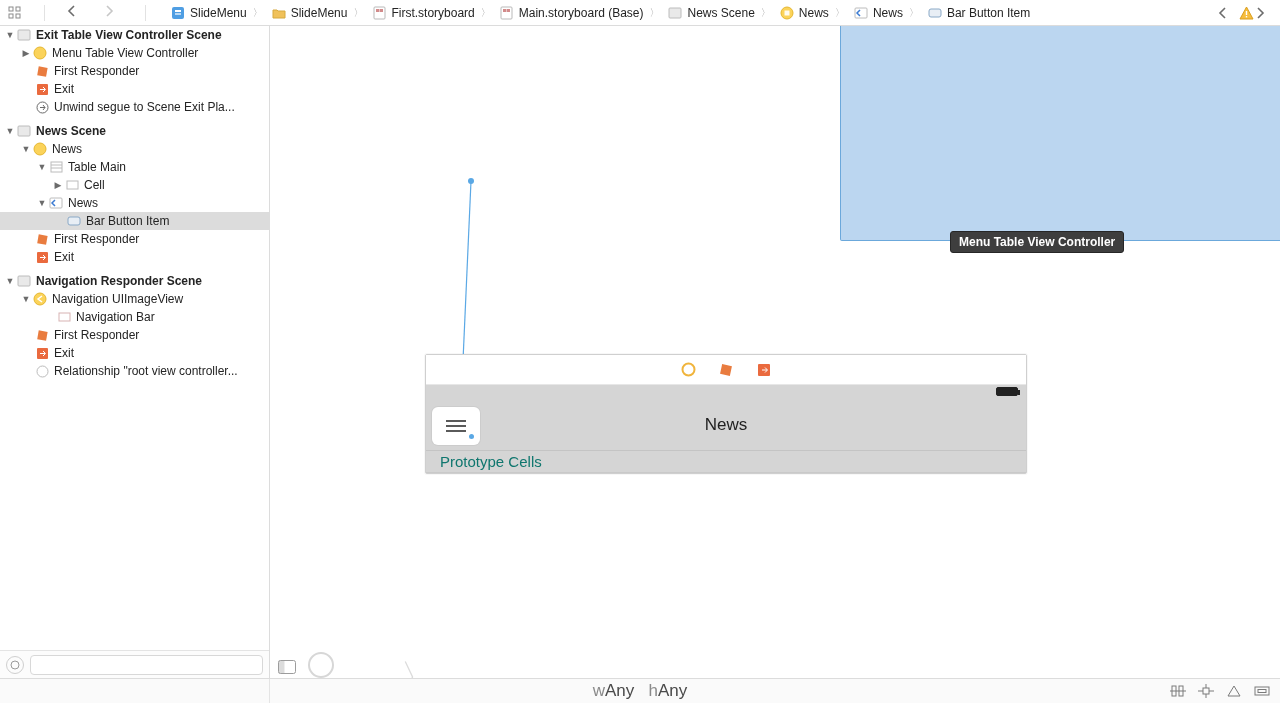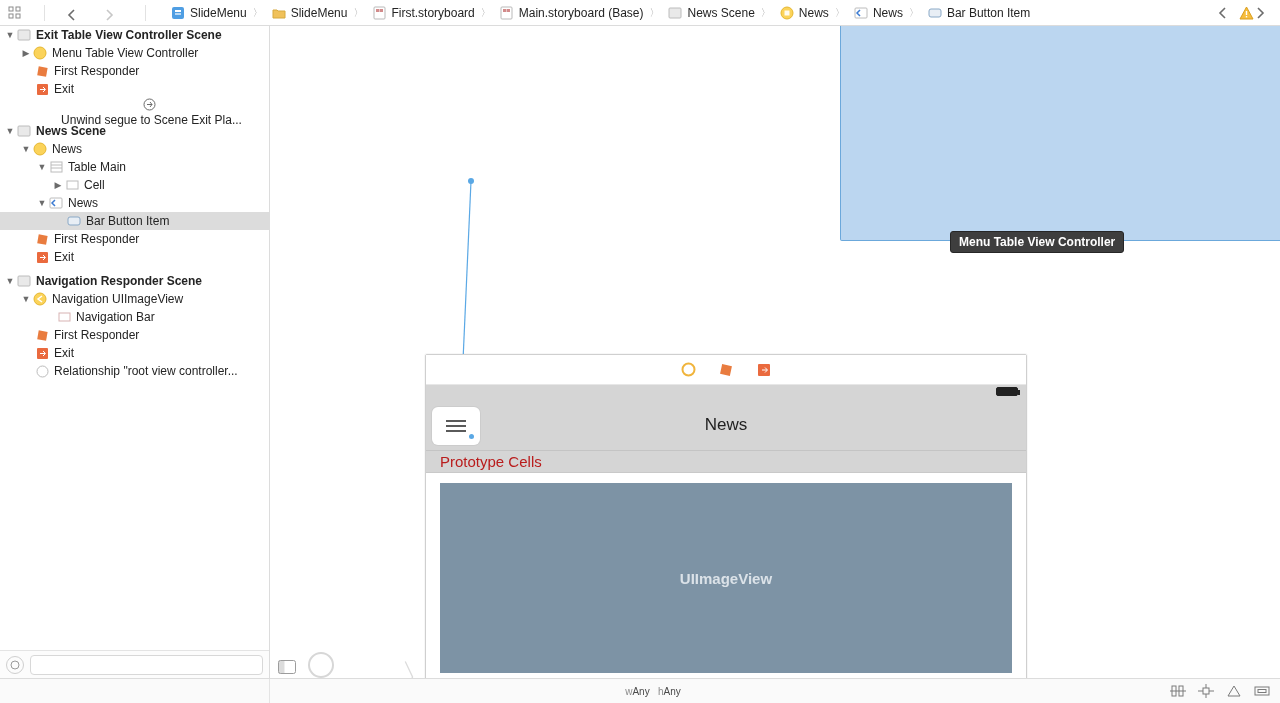--- a/index.html
+++ b/index.html
@@ -18,21 +18,21 @@
   .jumpbar {
     height: 26px;
     border-bottom: 1px solid #dcdcdc;
     background: #fff;
     display: flex;
     align-items: center;
     padding: 0 6px;
     font-size: 12px;
     white-space: nowrap;
   }
-  .jumpbar-left { display: flex; align-items: flex-end; gap: 20px; }
+  .jumpbar-left { display: flex; align-items: flex-start; gap: 20px; }
   .jumpbar .grid-icon {
     width: 16px; height: 16px; display: inline-flex; align-items: center; justify-content: center;
     color: #7a7a7a;
   }
   .navarrow {
     width: 18px; text-align: center; color: #6c6c6c; cursor: default;
   }
   .navarrow.disabled { color: #c7c7c7; }
   .jumpbar-sep { width:1px; height:16px; background:#e2e2e2; margin:0 2px;}
   .crumbs { display:flex; align-items:center; gap:4px; overflow:hidden;}
@@ -147,21 +147,21 @@
   .barbtn {
     position:absolute; left:6px; top:8px;
     width:48px; height:38px; background:#fff; border-radius:6px;
     display:flex; align-items:center; justify-content:center;
     box-shadow:0 0 0 1px rgba(0,0,0,0.04);
   }
   .hamburger { display:flex; flex-direction:column; gap:3px;}
   .hamburger span{ display:block; width:20px; height:2px; background:#5a5a5a;}
   .barbtn-dot { position:absolute; right:6px; bottom:6px; width:5px; height:5px; background:#5aa8e5; border-radius:50%; }
   .proto-header {
-    height:22px; background:#d5d5d5; color:#b91c1c; font-size:15px;
+    height:22px; background:#d5d5d5; color:#0f766e; font-size:15px;
     display:flex; align-items:center; padding-left:14px;
     border-bottom:1px solid #c9c9c9;
   }
   .proto-cell {
     padding:10px 14px;
   }
   .imgview {
     height:190px; background:#7d93a5;
     display:flex; align-items:center; justify-content:center;
     color:#dbe2e8; font-size:15px; font-weight:600;
@@ -178,21 +178,21 @@
   .bottombar {
     position:absolute; left:0; right:0; bottom:0; height:25px;
     border-top:1px solid #dcdcdc; background:#fafafa;
     display:flex; align-items:center; font-size:12px;
   }
   .bottombar .outline-toggle {
     width:270px; border-right:1px solid #e4e4e4; height:100%;
   }
   .bottombar .sizeclass {
     position:absolute; left:50%; transform:translateX(-50%);
-    color:#4a4a4a; font-size:10px;margin-left:13px;
+    color:#4a4a4a; font-size:17px;
   }
   .sizeclass .pref { color:#8a8a8a; }
   .bottombar .b-right {
     margin-left:auto; display:flex; align-items:center; gap:12px; padding-right:10px;
     color:#6b6b6b;
   }
 
   
   svg { display:block; }
 </style>
@@ -361,21 +361,21 @@
       </div>
       <div class="row" style="padding-left:34px;">
         <span class="ritem-icon">
           <svg width="13" height="13">
               <rect x="1" y="1" width="11" height="11" rx="1" fill="#ea6a3e"></rect>
               <path d="M4 6.5h5M7 4l2.5 2.5L7 9" stroke="#fff" fill="none"></path>
             </svg>
         </span>
         <span class="rlabel">Exit</span>
       </div>
-      <div class="row" style="padding-left:34px;flex-direction:column;">
+      <div class="row" style="padding-left:34px;">
         <span class="ritem-icon">
           <svg width="13" height="13">
               <circle cx="6.5" cy="6.5" r="5.5" fill="none" stroke="#6b6b6b"></circle>
               <path d="M4 6.5h5M7 4l2 2.5L7 9" stroke="#6b6b6b" fill="none"></path>
             </svg>
         </span>
         <span class="rlabel">Unwind segue to Scene Exit Pla...</span>
       </div>
 
       <div style="height:6px;"></div>
@@ -565,25 +565,20 @@
               <span></span>
               <span></span>
           </div>
           <div class="barbtn-dot"></div>
         </div>
         <div class="navbar-title">News</div>
       </div>
       <div class="proto-header">
         <span>Prototype Cells</span>
       </div>
-      <div class="proto-cell">
-        <div class="imgview">
-          <span>UIImageView</span>
-        </div>
-      </div>
     </div>
 
     <div class="ghost-arrow" style="left:130px; top:628px;">〉</div>
 
     <div style="position:absolute; left:8px; bottom:4px;">
       <svg width="18" height="14">
           <rect x="0.5" y="0.5" width="17" height="13" rx="2" fill="#fff" stroke="#9c9c9c"></rect>
           <rect x="0.5" y="0.5" width="6" height="13" fill="#9c9c9c" opacity="0.35"></rect>
         </svg>
     </div>

